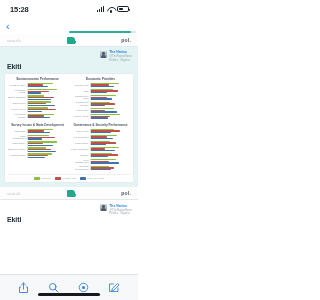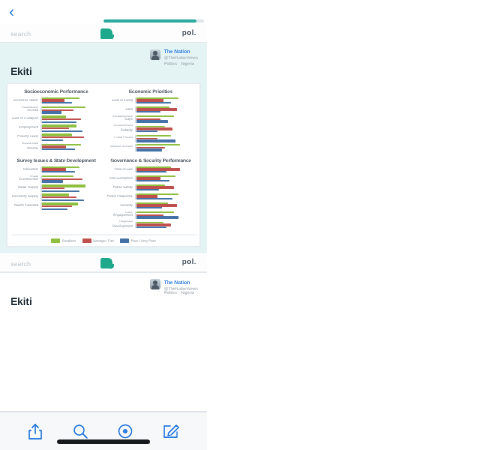--- a/index.html
+++ b/index.html
@@ -128,20 +128,35 @@
   .home-indicator {
     position: absolute; left: 50%; transform: translateX(-50%);
     bottom: 4px; width: 62px; height: 2.6px; background: #15181c; border-radius: 2px;
   }
 </style>
 </head>
 <body>
 
 <div class="phone">
 
+  <div class="statusbar">
+    <div class="status-time">15:28</div>
+    <div class="status-icons">
+      <div class="sig">
+          <i></i>
+          <i></i>
+          <i></i>
+          <i></i>
+        </div>
+      <div class="wifi"></div>
+      <div class="batt">
+          <b></b>
+        </div>
+    </div>
+  </div>
 
   <div class="topnav">
     <div class="back-chev">‹</div>
     <div class="progress-track">
       <div class="progress-fill"></div>
     </div>
   </div>
 
   <div class="feed">
 

